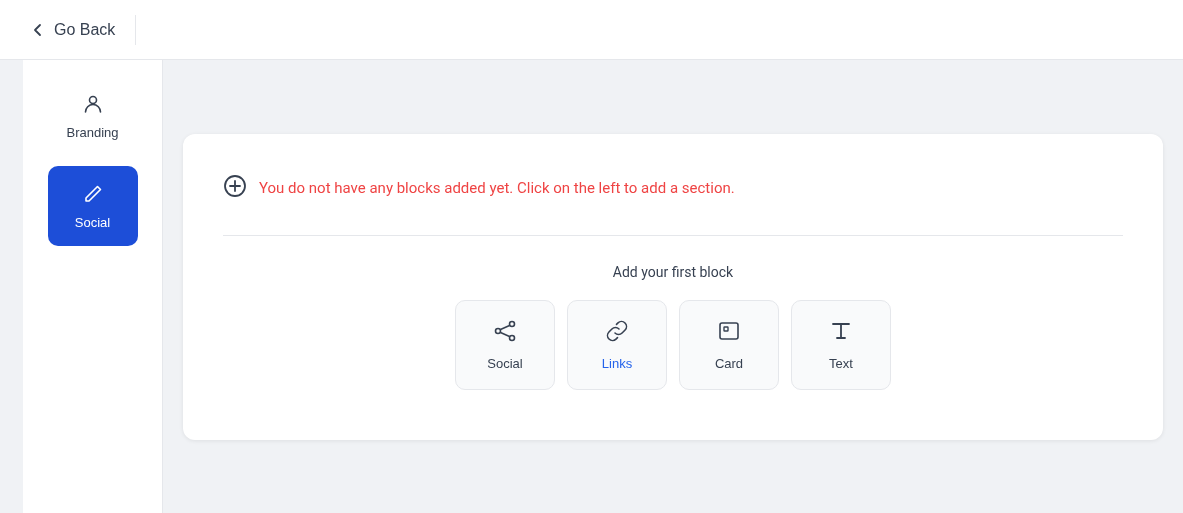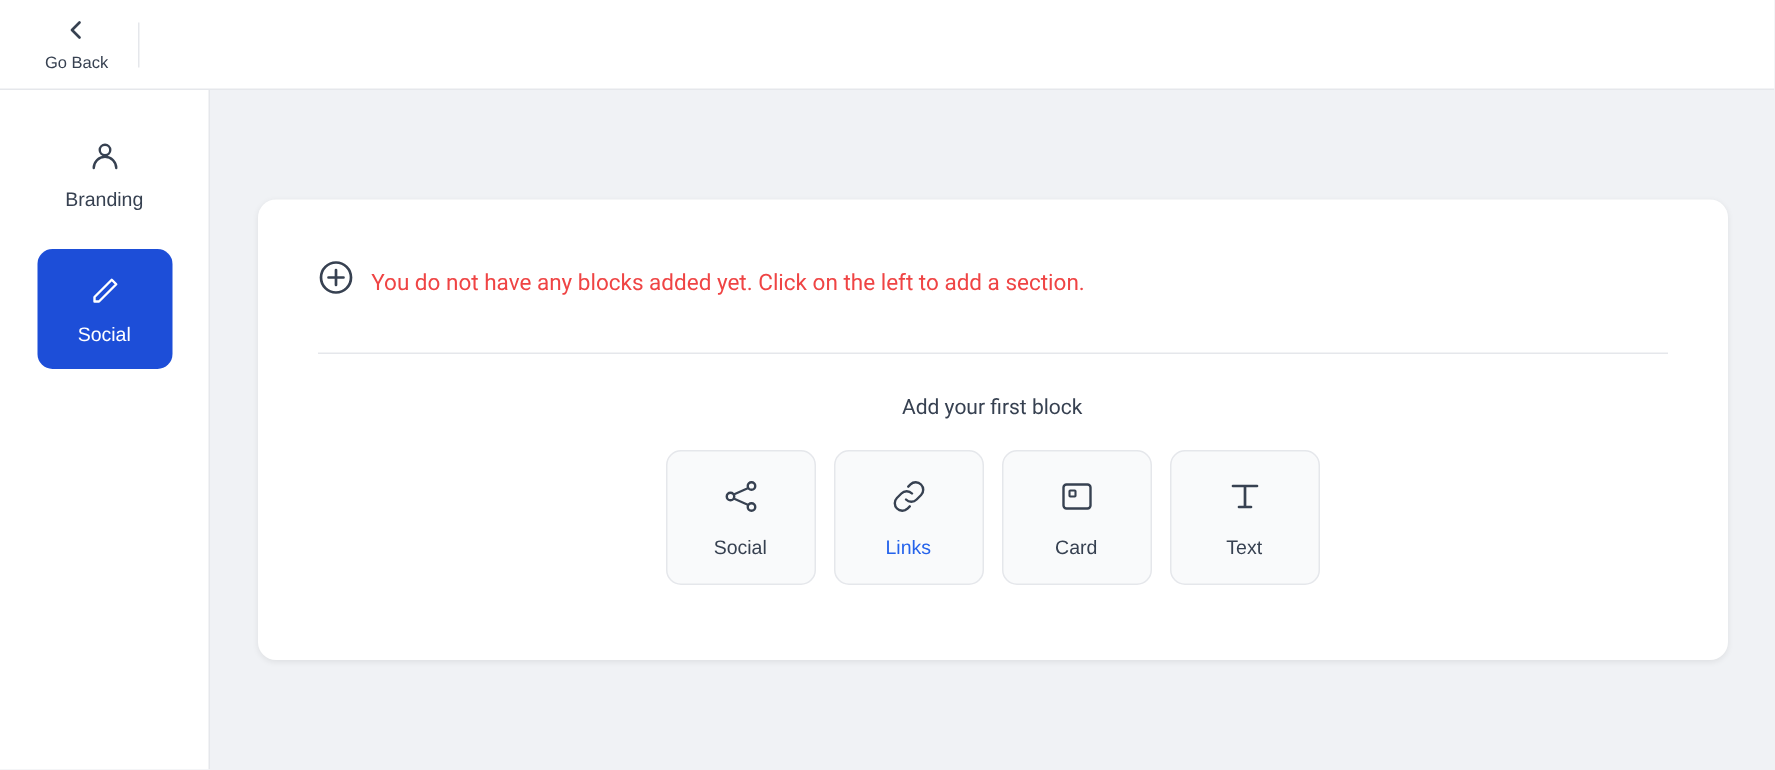--- a/index.html
+++ b/index.html
@@ -20,37 +20,37 @@
       padding: 0 20px;
       border-bottom: 1px solid #e5e7eb;
     }
     .go-back-btn {
       display: flex;
       align-items: center;
       gap: 8px;
       background: none;
       border: none;
       cursor: pointer;
-      font-size: 11px;
+      font-size: 16px;
       color: #374151;
       padding: 6px 10px;
       border-radius: 6px;
-      flex-direction: column;
     }
     .header-divider {
       width: 1px;
       height: 30px;
       background: #e5e7eb;
       margin-left: 10px;
     }
 
     
     .main-layout {
       display: flex;
       height: calc(513px - 60px);
+      padding-left: 23px;
     }
 
     
     .sidebar {
       width: 140px;
       background: #ffffff;
       border-right: 1px solid #e5e7eb;
       display: flex;
       flex-direction: column;
       align-items: center;

